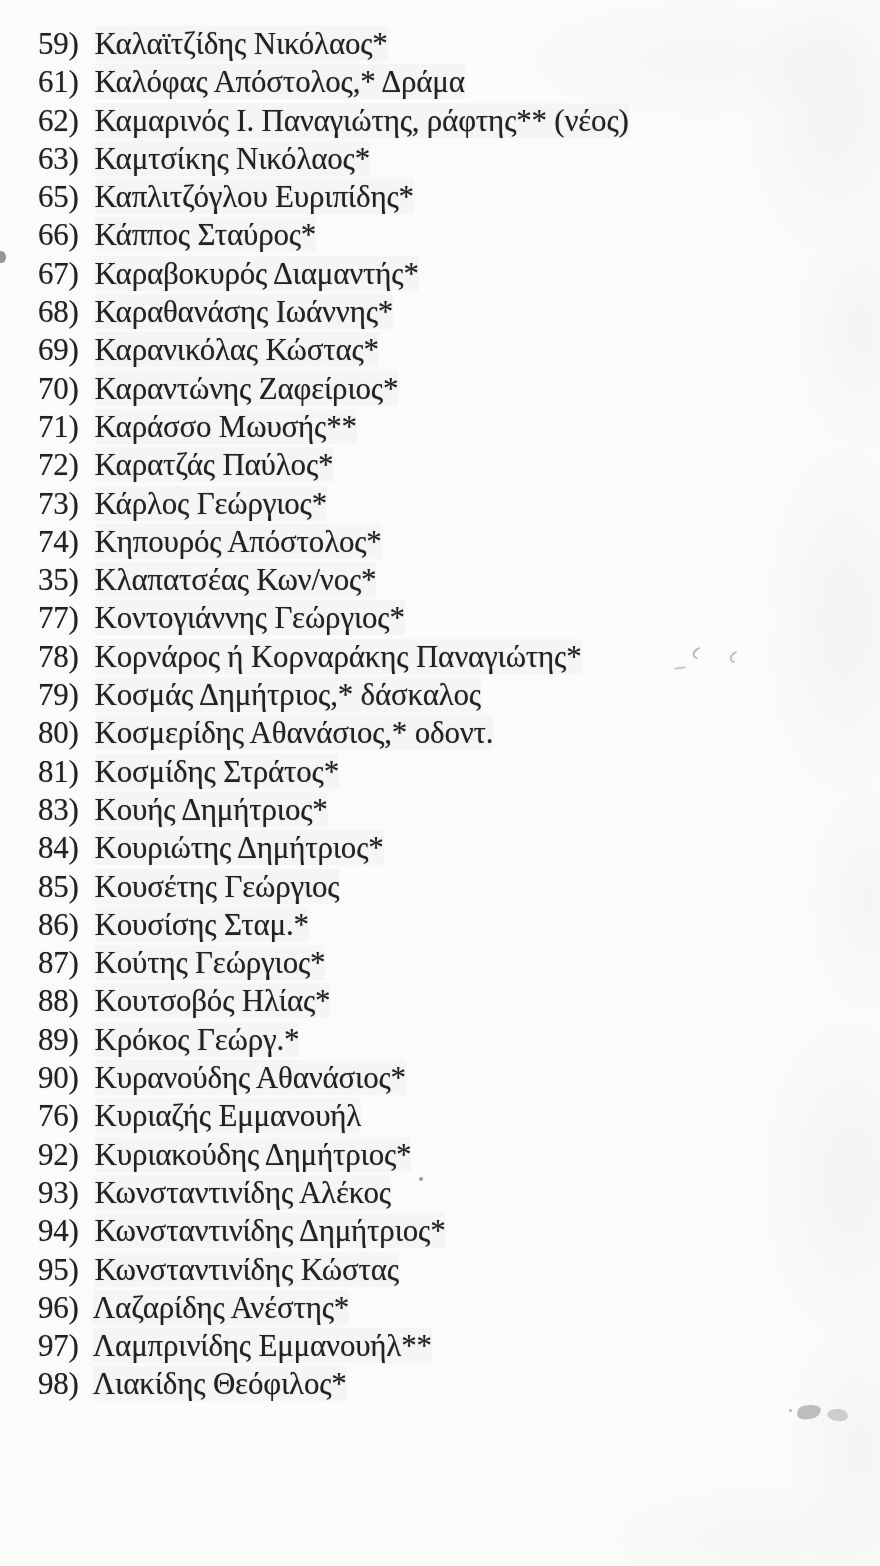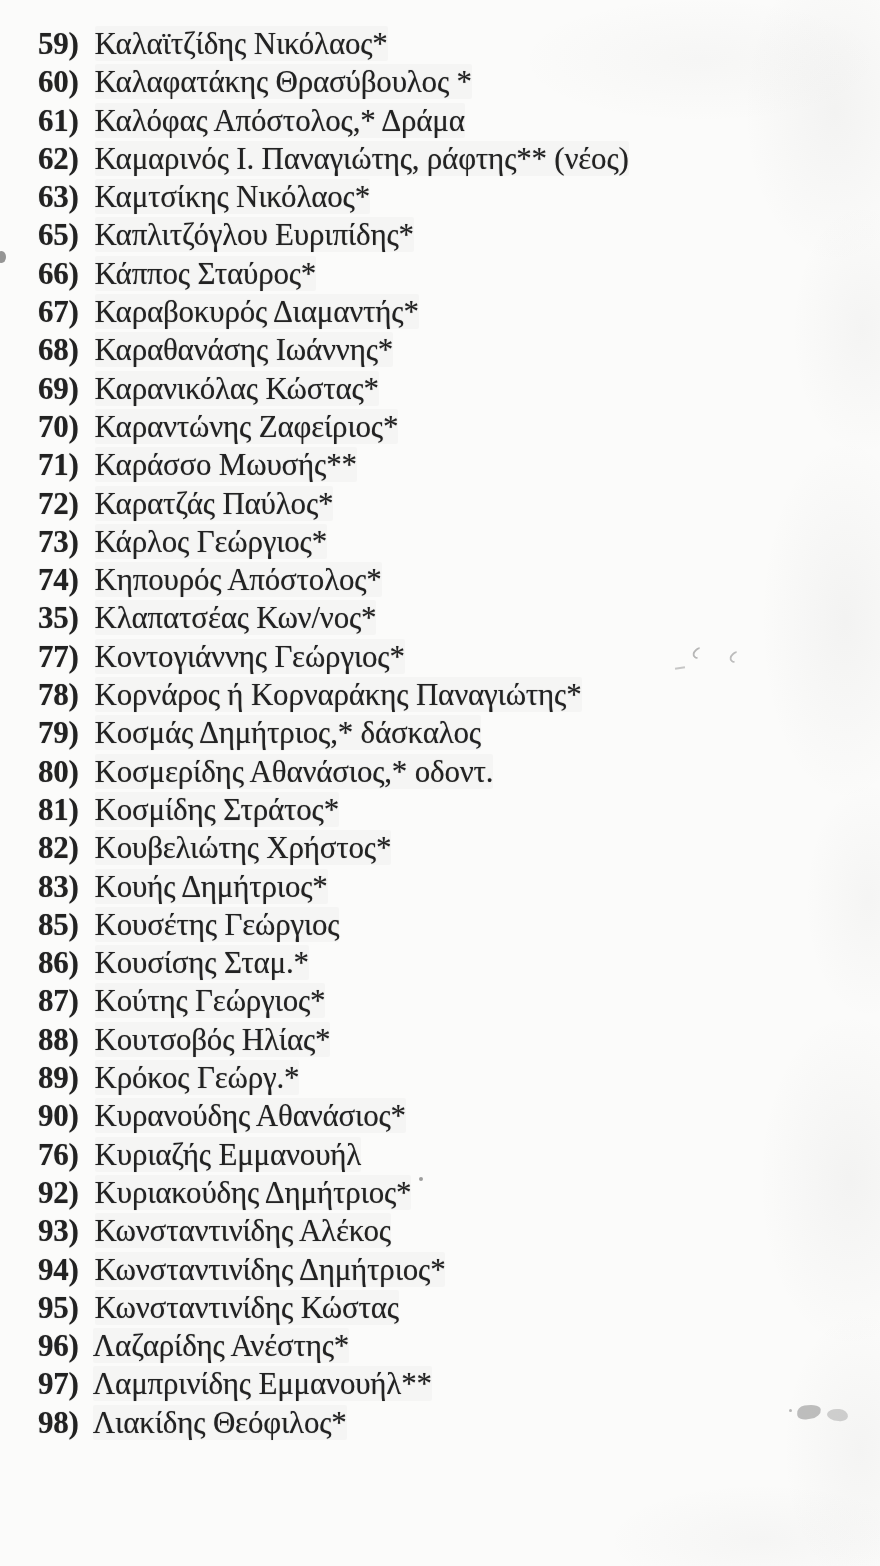--- a/index.html
+++ b/index.html
@@ -44,21 +44,20 @@
     line-height: 38.3px;
     font-size: 31px;
     letter-spacing: -0.2px;
     color: var(--ink);
     text-shadow: 0 0 1px rgba(34,34,34,0.45);
     white-space: nowrap;
   }
   .num {
     display: inline-block;
     min-width: 49px;
-    font-weight: bold;
   }
   .txt {
     background: rgba(70,70,70,0.03);
     border-radius: 2px;
   }
   
   .artifact { position: absolute; pointer-events: none; }
   .speck-c1 {
     left: 692px; top: 648px; width: 13px; height: 10px;
     border: 2px solid #8a8a8a; border-radius: 50%;
@@ -105,24 +104,20 @@
 
 <main class="page">
 
   <ol class="name-list">
 
       <li class="row">
         <span class="num">59)</span>
         <span class="txt">Καλαϊτζίδης Νικόλαος*</span>
       </li>
 
-      <li class="row">
-        <span class="num">60)</span>
-        <span class="txt">Καλαφατάκης Θρασύβουλος *</span>
-      </li>
 
       <li class="row">
         <span class="num">61)</span>
         <span class="txt">Καλόφας Απόστολος,* Δράμα</span>
       </li>
 
       <li class="row">
         <span class="num">62)</span>
         <span class="txt">Καμαρινός Ι. Παναγιώτης, ράφτης** (νέος)</span>
       </li>
@@ -207,30 +202,30 @@
       <li class="row">
         <span class="num">80)</span>
         <span class="txt">Κοσμερίδης Αθανάσιος,* οδοντ.</span>
       </li>
 
       <li class="row">
         <span class="num">81)</span>
         <span class="txt">Κοσμίδης Στράτος*</span>
       </li>
 
-      <li class="row">
-        <span class="num">82)</span>
-        <span class="txt">Κουβελιώτης Χρήστος*</span>
-      </li>
 
       <li class="row">
         <span class="num">83)</span>
         <span class="txt">Κουής Δημήτριος*</span>
       </li>
 
+      <li class="row">
+        <span class="num">84)</span>
+        <span class="txt">Κουριώτης Δημήτριος*</span>
+      </li>
 
       <li class="row">
         <span class="num">85)</span>
         <span class="txt">Κουσέτης Γεώργιος</span>
       </li>
 
       <li class="row">
         <span class="num">86)</span>
         <span class="txt">Κουσίσης Σταμ.*</span>
       </li>

